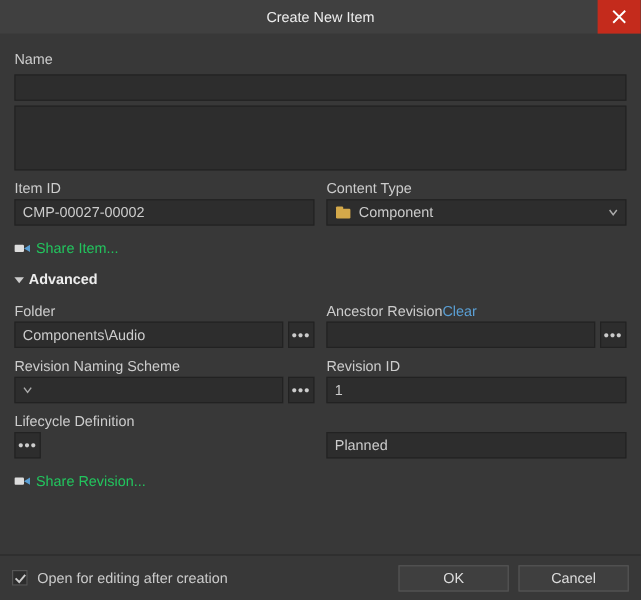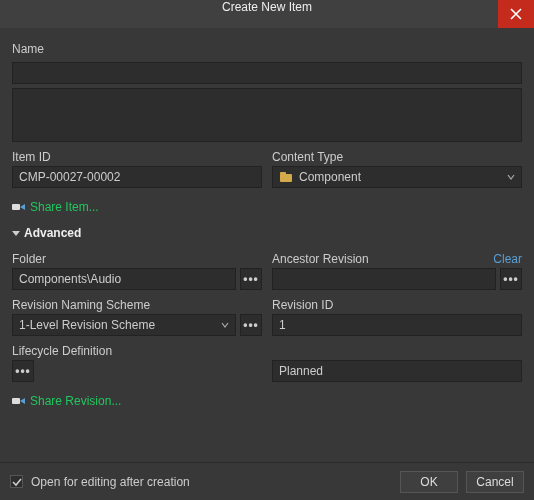--- a/index.html
+++ b/index.html
@@ -1,18 +1,18 @@
 <!DOCTYPE html>
 <html><head>
 <meta charset="utf-8">
 <style>
 * { box-sizing: border-box; margin: 0; padding: 0; }
 body { font-family: "Segoe UI", Tahoma, sans-serif; font-size: 12px; background: #383838; color: #ccc; user-select: none; }
 .window { width: 534px; height: 500px; background: #383838; display: flex; flex-direction: column; }
-.titlebar { height: 28px; background: #404040; display: flex; align-items: flex-start; justify-content: center; position: relative; }
+.titlebar { height: 28px; background: #404040; display: flex; align-items: center; justify-content: center; position: relative; }
 .titlebar-title { color: #eee; font-size: 12px; }
 .close-btn { position: absolute; right: 0; top: 0; width: 36px; height: 28px; background: #c42b1c; display: flex; align-items: center; justify-content: center; cursor: pointer; }
 .close-btn svg { width: 12px; height: 12px; }
 .content { flex: 1; padding: 10px 12px 8px 12px; display: flex; flex-direction: column; gap: 4px; overflow: hidden; }
 .label { color: #ccc; font-size: 12px; margin-top: 4px; margin-bottom: 2px; }
 .input, .textarea, .select, .readonly-box { background: #2d2d2d; border: 1px solid #222; color: #ccc; font-size: 12px; padding: 3px 6px; font-family: inherit; outline: none; }
 .input { height: 22px; }
 .textarea { height: 54px; resize: none; }
 .select { height: 22px; display: flex; align-items: center; justify-content: space-between; cursor: pointer; position: relative; }
 .readonly-box { height: 22px; display: flex; align-items: flex-start; }
@@ -22,23 +22,23 @@
 .link-icon { width: 14px; height: 12px; display: inline-flex; }
 .section-head { color: #eee; font-weight: bold; font-size: 12px; display: flex; align-items: center; gap: 4px; cursor: pointer; margin-top: 8px; margin-bottom: 4px; }
 .triangle { width: 0; height: 0; border-left: 4px solid transparent; border-right: 4px solid transparent; border-top: 5px solid #ccc; }
 .ellipsis-btn { width: 22px; height: 22px; background: #2d2d2d; border: 1px solid #222; display: flex; align-items: center; justify-content: center; cursor: pointer; color: #ccc; font-weight: bold; letter-spacing: 1px; }
 .select-with-btn { display: flex; gap: 4px; }
 .select-with-btn .select { flex: 1; }
 .chevron-svg { width: 8px; height: 8px; }
 .footer { height: 38px; border-top: 1px solid #2a2a2a; display: flex; align-items: center; padding: 0 10px; gap: 8px; }
 .checkbox { width: 13px; height: 13px; background: #2d2d2d; border: 1px solid #555; display: flex; align-items: center; justify-content: center; cursor: pointer; }
 .spacer { flex: 1; }
-.btn { width: 58px; height: 22px; background: #3f3f3f; border: 1px solid #555; color: #ddd; font-size: 12px; display: flex; align-items: center; justify-content: center; cursor: pointer; }
+.btn { width: 92px; height: 22px; background: #3f3f3f; border: 1px solid #555; color: #ddd; font-size: 12px; display: flex; align-items: center; justify-content: center; cursor: pointer; }
 .clear-link { color: #5a9fd4; font-size: 12px; cursor: pointer; }
-.label-row { display: flex; justify-content: space-between; align-items: baseline; }
+.label-row { display: flex; align-items: baseline; }
 .folder-icon-mini { width:14px; height:12px; display:inline-flex; }
 </style>
 </head>
 <body>
 
 <div class="window">
   <div class="titlebar">
     <span class="titlebar-title">Create New Item</span>
     <div class="close-btn">
       <svg viewBox="0 0 12 12">
@@ -114,21 +114,20 @@
           <div class="ellipsis-btn">•••</div>
         </div>
       </div>
     </div>
 
     <div class="row">
       <div class="col">
         <div class="label">Revision Naming Scheme</div>
         <div class="select-with-btn">
           <div class="select">
-            <span>1-Level Revision Scheme</span>
             <svg class="chevron-svg" viewBox="0 0 8 8">
                 <path d="M1 2 L4 6 L7 2" stroke="#aaa" stroke-width="1.2" fill="none"></path>
               </svg>
           </div>
           <div class="ellipsis-btn">•••</div>
         </div>
       </div>
       <div class="col">
         <div class="label">Revision ID</div>
         <input class="input" value="1" style="">

